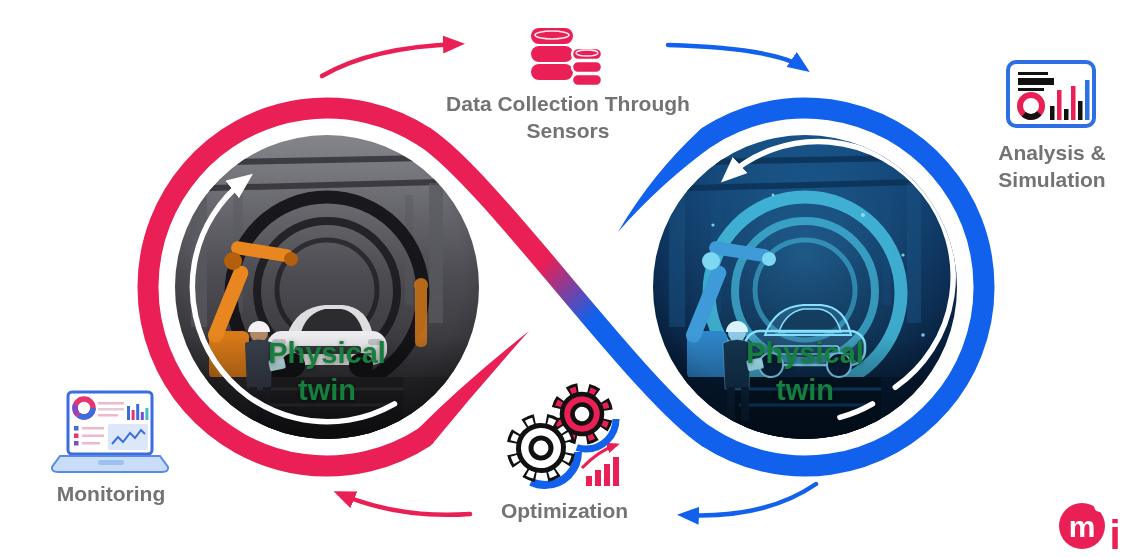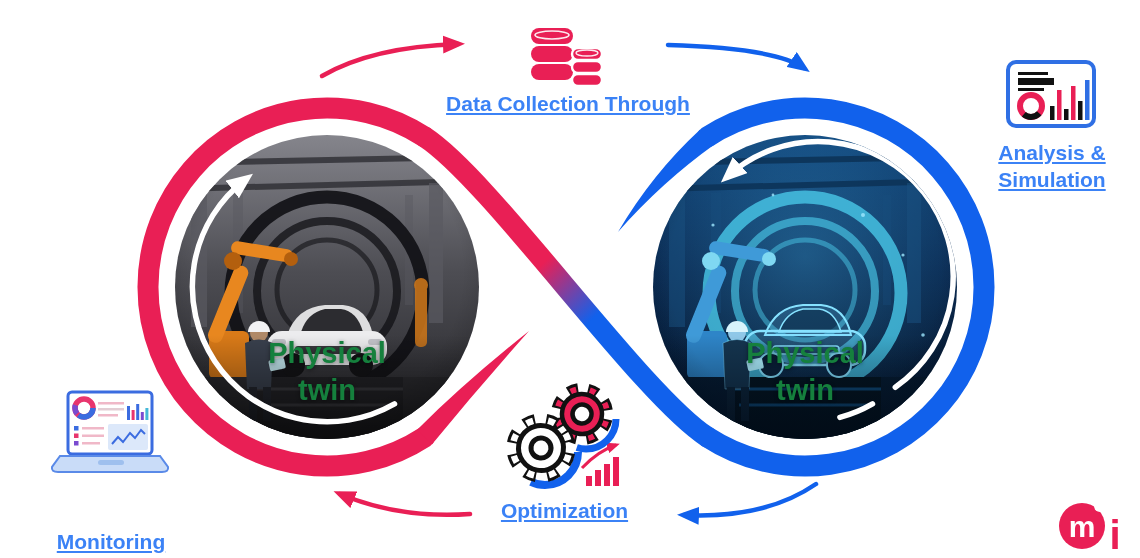--- a/index.html
+++ b/index.html
@@ -6,26 +6,26 @@
   .canvas{position:relative;width:1140px;height:558px;background:#ffffff;overflow:hidden;
           font-family:"Liberation Sans",sans-serif;}
   .flow-svg{position:absolute;left:0;top:0;z-index:1;}
   .photo-circle{position:absolute;width:304px;height:304px;border-radius:50%;overflow:hidden;z-index:2;}
   .photo-circle svg{display:block;}
   .physical-pos{left:175px;top:135px;}
   .digital-pos{left:653px;top:135px;}
   .twin-label{position:absolute;left:0;right:0;top:200px;z-index:3;text-align:center;
               color:#15803d;font-weight:700;font-size:29px;line-height:37px;
               text-shadow:0 1px 4px rgba(0,0,0,.45);}
-  .node-label{position:absolute;z-index:3;text-align:center;color:#3b82f6;
-              font-weight:700;font-size:21px;line-height:27px;text-decoration:underline;}
+  .node-label{position:absolute;z-index:3;text-align:center;color:#737373;
+              font-weight:700;font-size:21px;line-height:27px;}
   .ln{display:block;}
   .lbl-data{left:398px;top:90px;width:340px;}
   .lbl-analysis{left:962px;top:139px;width:180px;}
-  .lbl-monitoring{left:30px;top:480px;width:162px;margin-top:48px;}
+  .lbl-monitoring{left:30px;top:480px;width:162px;}
   .lbl-optimization{left:477px;top:497px;width:175px;}
 </style>
 </head>
 <body>
 
 <div class="canvas">
 
   <svg class="flow-svg" width="1140" height="558" viewBox="0 0 1140 558">
     <defs>
       <linearGradient id="bandGrad" gradientUnits="userSpaceOnUse" x1="424" y1="137" x2="708" y2="437">
@@ -313,20 +313,21 @@
       <path d="M242.3,252.3 A135 135 0 1 0 74.6,41.4" fill="none" stroke="#ffffff" stroke-width="5.5" stroke-linecap="round" marker-end="url(#headWhite2)"></path>
     </svg>
     <div class="twin-label">
       <span class="ln">Physical</span>
       <span class="ln">twin</span>
     </div>
   </div>
 
   <div class="node-label lbl-data">
     <span class="ln">Data Collection Through</span>
+    <span class="ln">Sensors</span>
   </div>
 
   <div class="node-label lbl-analysis">
     <span class="ln">Analysis &amp;</span>
     <span class="ln">Simulation</span>
   </div>
 
   <div class="node-label lbl-monitoring">
     <span class="ln">Monitoring</span>
   </div>

